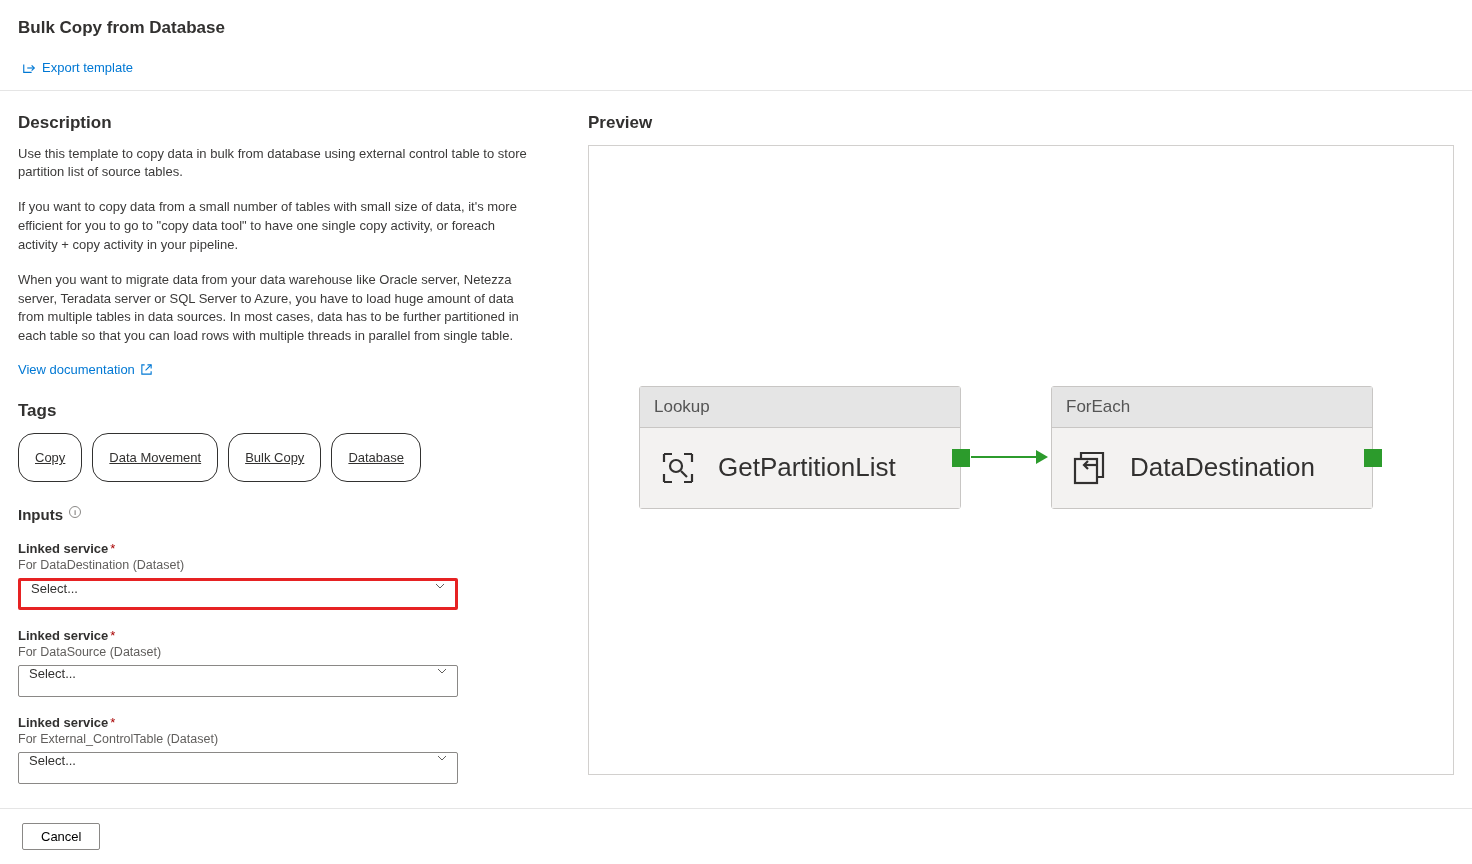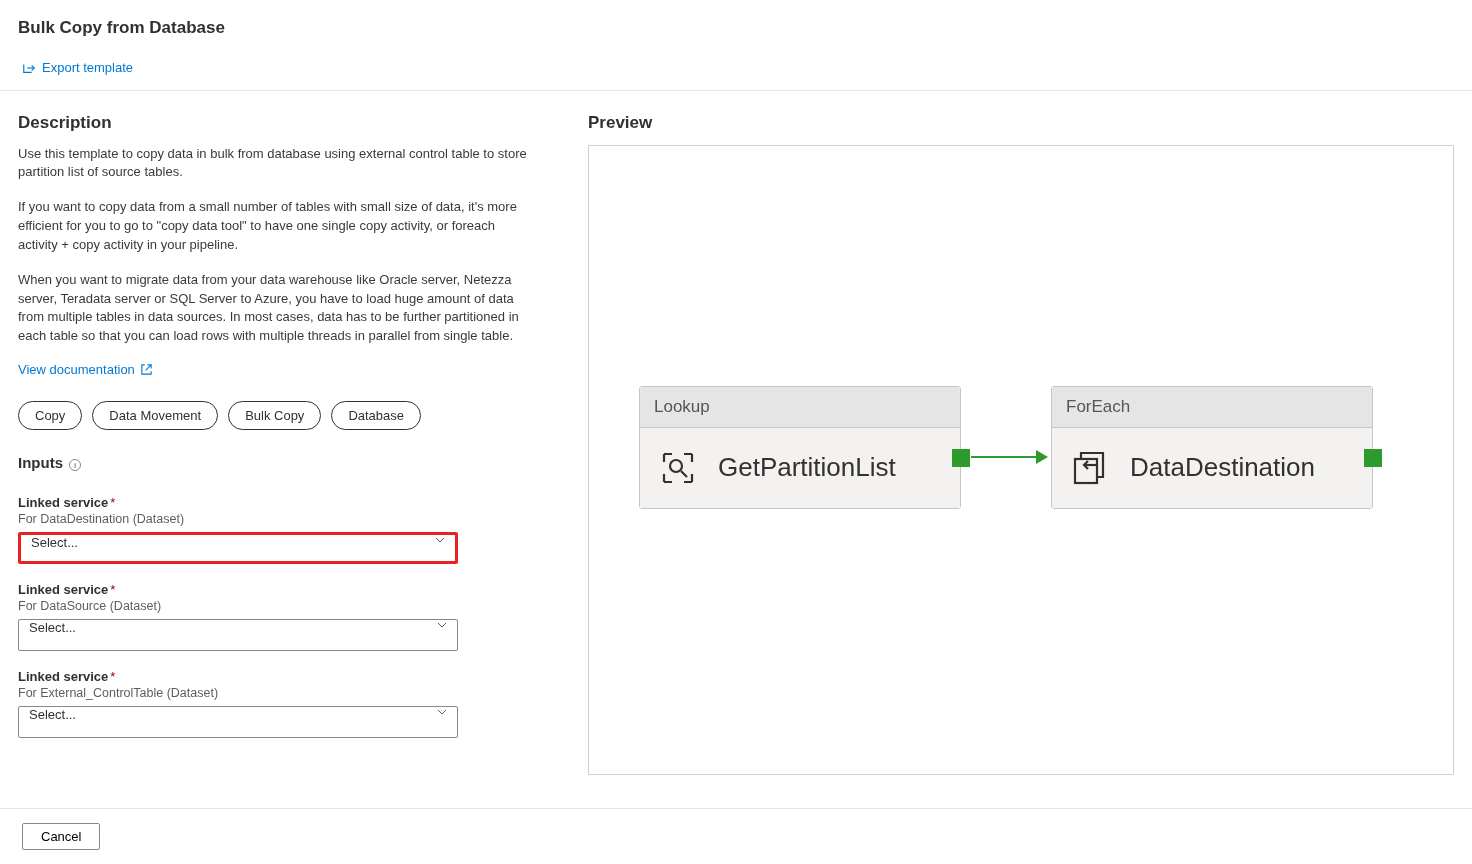--- a/index.html
+++ b/index.html
@@ -61,31 +61,32 @@
     .doc-link svg { width: 13px; height: 13px; }
     .tags-row {
       display: flex;
       gap: 10px;
       margin-bottom: 24px;
       flex-wrap: wrap;
     }
     .tag-pill {
       border: 1px solid #323130;
       border-radius: 16px;
-      padding: 6px 16px;
-      font-size: 13px;
-      cursor: pointer;
-      background: #fff;
+      padding: 16px 16px;
+      font-size: 13px;
+      cursor: pointer;
+      background: #fff;
+      text-decoration: underline;
     }
     .inputs-heading {
       font-size: 15px;
       font-weight: 600;
-      margin-bottom: 24px;
-      display: flex;
-      align-items: flex-end;
+      margin-bottom: 18px;
+      display: flex;
+      align-items: flex-start;
       gap: 6px;
     }
     .info-icon {
       width: 12px; height: 12px;
       border: 1px solid #8a8886;
       border-radius: 50%;
       display: inline-flex;
       align-items: center;
       justify-content: center;
       font-size: 8px;
@@ -221,20 +222,21 @@
     <p class="desc-para">When you want to migrate data from your data warehouse like Oracle server, Netezza server, Teradata server or SQL Server to Azure, you have to load huge amount of data from multiple tables in data sources. In most cases, data has to be further partitioned in each table so that you can load rows with multiple threads in parallel from single table.</p>
     <span class="doc-link">
       <span>View documentation</span>
       <svg viewBox="0 0 14 14" fill="none" stroke="#0078d4" stroke-width="1.2">
         <path d="M5 2 H2 V12 H12 V9"></path>
         <path d="M8 2 H12 V6"></path>
         <path d="M12 2 L6 8"></path>
       </svg>
     </span>
 
+    <div class="section-heading">Tags</div>
     <div class="tags-row">
       <span class="tag-pill">Copy</span>
       <span class="tag-pill">Data Movement</span>
       <span class="tag-pill">Bulk Copy</span>
       <span class="tag-pill">Database</span>
     </div>
 
     <div class="inputs-heading">
       <span>Inputs</span>
       <span class="info-icon">i</span>

